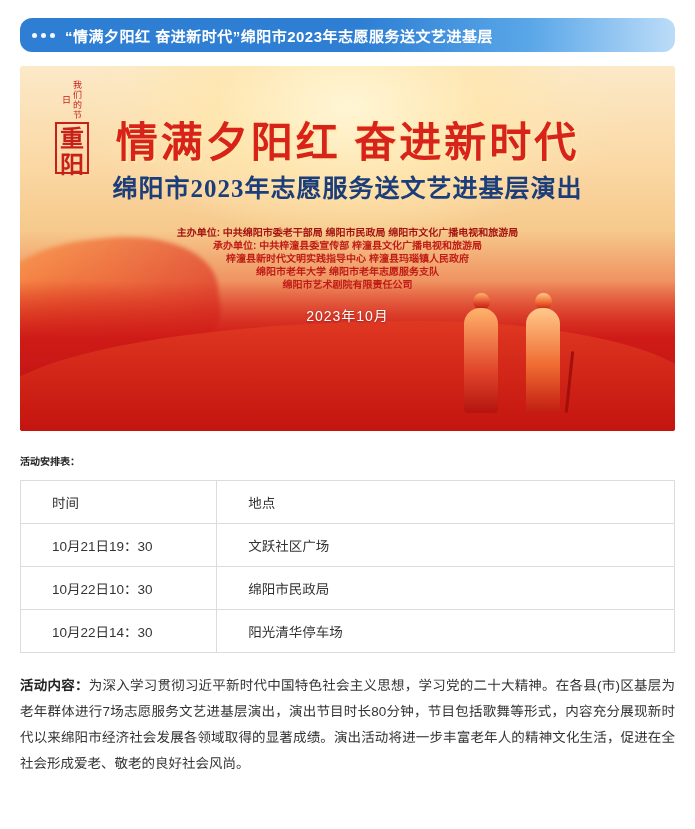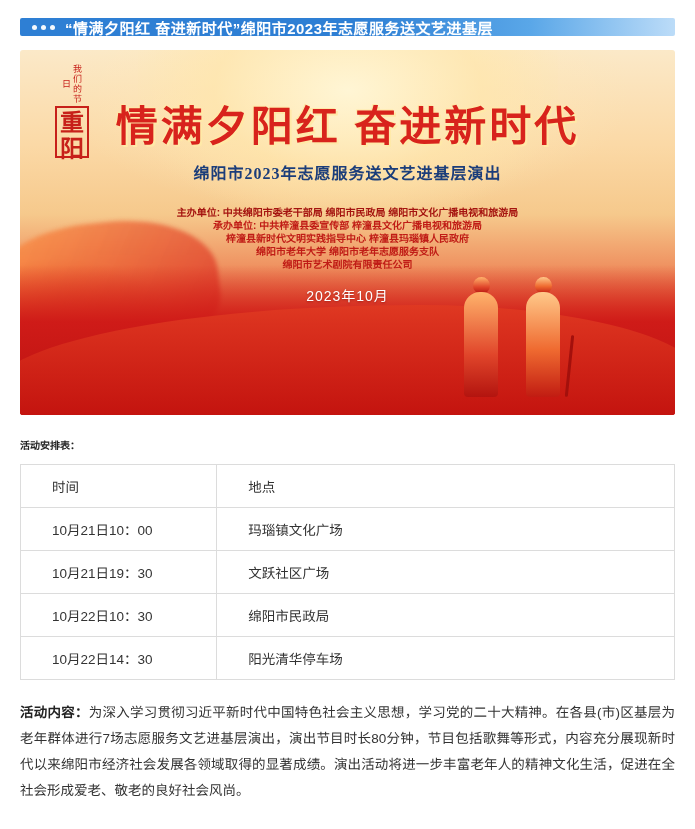--- a/index.html
+++ b/index.html
@@ -21,23 +21,23 @@
     height: 829px;
     background: #ffffff;
     box-sizing: border-box;
     padding: 0;
   }
 
   
   .title-bar {
     position: relative;
     margin: 18px 20px 0 20px;
-    height: 18px;
+    height: 34px;
     background: linear-gradient(90deg, #2e7fd4 0%, #2e7fd4 52%, #5aa7e8 78%, #bcdcf8 100%);
-    border-radius: 2px;
+    border-radius: 12px;
     display: flex;
     align-items: center;
     overflow: hidden;
   }
   .title-dots {
     display: flex;
     align-items: center;
     gap: 4px;
     padding: 0 10px 0 12px;
   }
@@ -168,23 +168,22 @@
     font-family: "Liberation Serif", "DejaVu Serif", serif;
     font-size: 42px;
     font-weight: bold;
     color: #d8231c;
     letter-spacing: 3px;
     text-shadow: 2px 2px 0 #ffe9a8, -1px -1px 0 #ffe9a8;
     line-height: 50px;
     white-space: nowrap;
   }
   .poster-subtitle {
-    margin-top: 8px;
     font-family: "Liberation Serif", "DejaVu Serif", serif;
-    font-size: 16px;
+    font-size: 25px;
     font-weight: bold;
     color: #1b3d7a;
     letter-spacing: 1px;
     white-space: nowrap;
   }
   .poster-credits {
     margin-top: 22px;
     font-size: 10px;
     line-height: 13px;
     color: #c01c16;
@@ -342,24 +341,20 @@
         <col class="c1">
         <col class="c2">
       </colgroup>
     <thead>
       <tr>
         <th>时间</th>
         <th>地点</th>
       </tr>
     </thead>
     <tbody>
-      <tr>
-        <td>10月21日10：00</td>
-        <td>玛瑙镇文化广场</td>
-      </tr>
       <tr>
         <td>10月21日19：30</td>
         <td>文跃社区广场</td>
       </tr>
       <tr>
         <td>10月22日10：30</td>
         <td>绵阳市民政局</td>
       </tr>
       <tr>
         <td>10月22日14：30</td>

